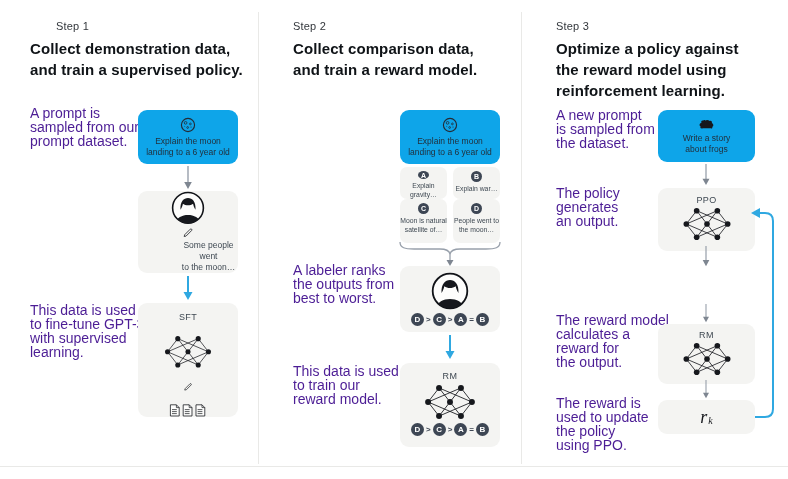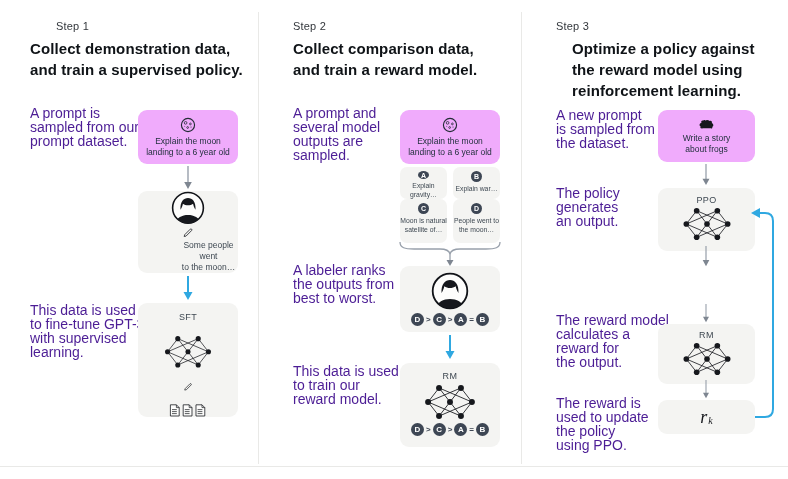--- a/index.html
+++ b/index.html
@@ -9,21 +9,21 @@
   }
   .abs { position:absolute; }
   .divider { position:absolute; top:12px; height:452px; width:1px; background:#e9e9e7; }
   .bottom-line { position:absolute; left:0; top:466px; width:788px; height:1px; background:#e9e9e7; }
 
   .step-label { font-size:11px; color:#33373c; letter-spacing:0.2px; }
   .col-title { font-size:15px; font-weight:bold; color:#0f1317; line-height:21px; white-space:pre-line; letter-spacing:0.1px; }
   .body-text { font-size:14px; color:#4c1d95; line-height:14px; white-space:pre-line; }
 
   .prompt-card {
-    background:#f0abfc; border-radius:9px; display:flex; flex-direction:column;
+    background:#0ea5e9; border-radius:9px; display:flex; flex-direction:column;
     align-items:center; justify-content:center; gap:3px;
   }
   .prompt-card .ptxt { font-size:8.5px; line-height:11px; color:#22303d; text-align:center; white-space:pre-line; }
 
   .gbox { background:#f4f4f2; border-radius:9px; display:flex; flex-direction:column; align-items:center; }
   .model-label { font-size:9px; color:#3e4852; letter-spacing:0.4px; }
   .small-cap { font-size:8.5px; line-height:11px; color:#3e4852; text-align:center; white-space:pre-line;margin-left:41px; }
   .out-text { font-size:9px; color:#2a3138; }
 
   .mini-card { position:absolute; background:#f4f4f2; border-radius:7px; display:flex; flex-direction:column; align-items:center; padding-top:4px; }
@@ -146,24 +146,20 @@
           <path d="M19,7 h6 M19,9.5 h6 M19,12 h6"></path>
           <path d="M35,7 h6 M35,9.5 h6 M35,12 h6"></path>
       </g>
     </svg>
   </div>
 
   <div class="abs step-label" style="left:293px; top:20px;">Step 2</div>
   <div class="abs col-title" style="left:293px; top:38px; width:215px;">Collect comparison data,
 and train a reward model.</div>
 
-  <div class="abs body-text" style="left:293px; top:106px; width:118px;">A prompt and
-several model
-outputs are
-sampled.</div>
   <div class="abs body-text" style="left:293px; top:263px; width:122px;">A labeler ranks
 the outputs from
 best to worst.</div>
   <div class="abs body-text" style="left:293px; top:364px; width:122px;">This data is used
 to train our
 reward model.</div>
 
   <div class="abs prompt-card" style="left:400px; top:110px; width:100px; height:54px;">
     <svg width="16" height="16" viewBox="0 0 18 18">
       <circle cx="9" cy="9" r="7.4" fill="none" stroke="#232b36" stroke-width="1.3"></circle>
@@ -264,21 +260,21 @@
       <span class="op">&gt;</span>
       <span class="chip">C</span>
       <span class="op">&gt;</span>
       <span class="chip">A</span>
       <span class="op">=</span>
       <span class="chip">B</span>
     </div>
   </div>
 
   <div class="abs step-label" style="left:556px; top:20px;">Step 3</div>
-  <div class="abs col-title" style="left:556px; top:38px; width:215px;margin-left:16px;">Optimize a policy against
+  <div class="abs col-title" style="left:556px; top:38px; width:215px;">Optimize a policy against
 the reward model using
 reinforcement learning.</div>
 
   <div class="abs body-text" style="left:556px; top:108px; width:118px;">A new prompt
 is sampled from
 the dataset.</div>
   <div class="abs body-text" style="left:556px; top:186px; width:118px;">The policy
 generates
 an output.</div>
   <div class="abs body-text" style="left:556px; top:313px; width:122px;">The reward model

